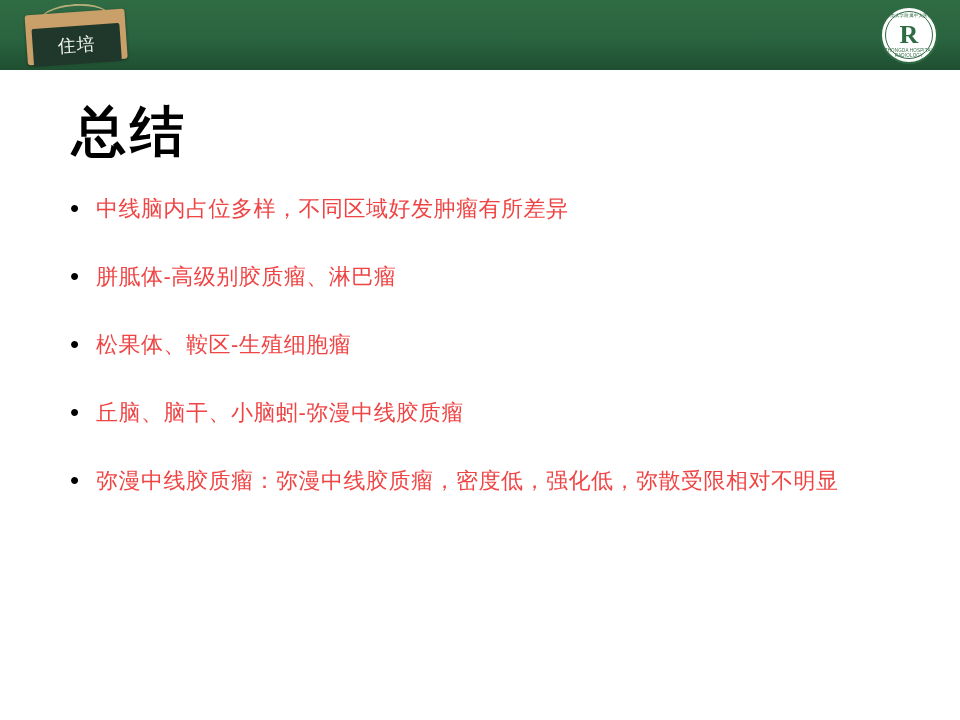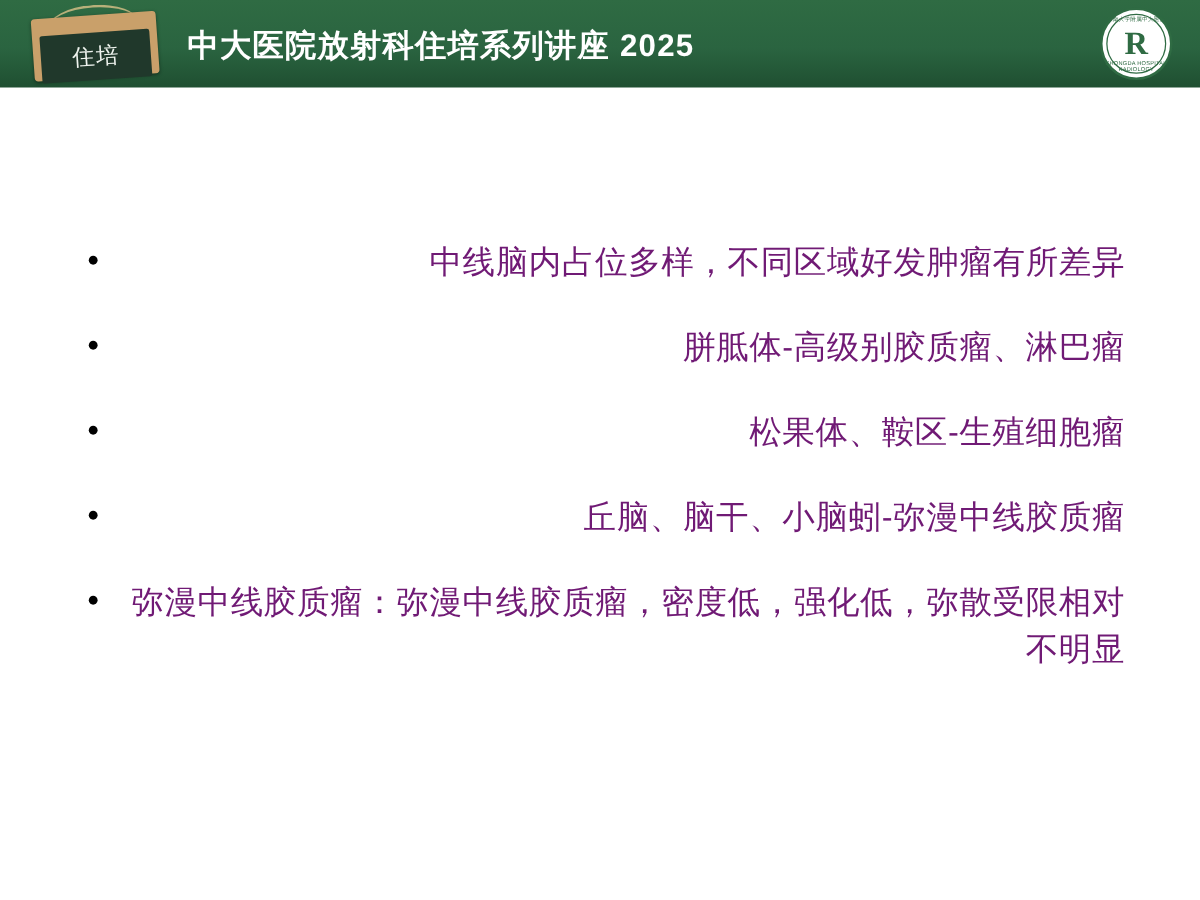--- a/index.html
+++ b/index.html
@@ -171,53 +171,52 @@
   .bullet-dot {
     flex: 0 0 auto;
     width: 26px;
     color: #000000;
     font-size: 26px;
     line-height: 36px;
     text-align: left;
   }
   .bullet-text {
     flex: 1 1 auto;
-    color: #701a75;
-    font-size: 26px;
+    color: #ef4444;
+    font-size: 22px;
     line-height: 38px;
     letter-spacing: 0.5px;
-    text-align: right;
   }
 </style>
 </head>
 <body>
 
 <div class="slide">
 
   <div class="header"></div>
 
   <div class="plaque">
     <div class="plaque-rope"></div>
     <div class="plaque-frame">
       <div class="plaque-board">
         <div class="plaque-text">住培</div>
       </div>
     </div>
   </div>
 
-  <div class="header-title">中大医院放射科住培系列讲座 2025</div>
 
   <div class="logo">
     <div class="logo-ring"></div>
     <div class="logo-inner-ring"></div>
     <div class="logo-cn-top">东南大学附属中大医院</div>
     <div class="logo-mark">R</div>
     <div class="logo-cn-bottom">ZHONGDA HOSPITAL RADIOLOGY</div>
   </div>
 
+  <div class="slide-title">总结</div>
 
   <div class="bullets">
     <div class="bullet">
       <div class="bullet-dot">•</div>
       <div class="bullet-text">中线脑内占位多样，不同区域好发肿瘤有所差异</div>
     </div>
     <div class="bullet">
       <div class="bullet-dot">•</div>
       <div class="bullet-text">胼胝体-高级别胶质瘤、淋巴瘤</div>
     </div>

